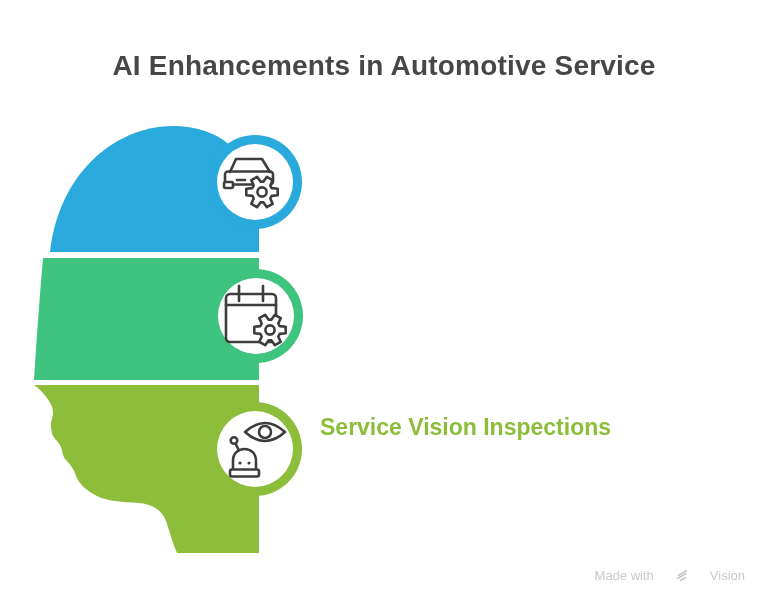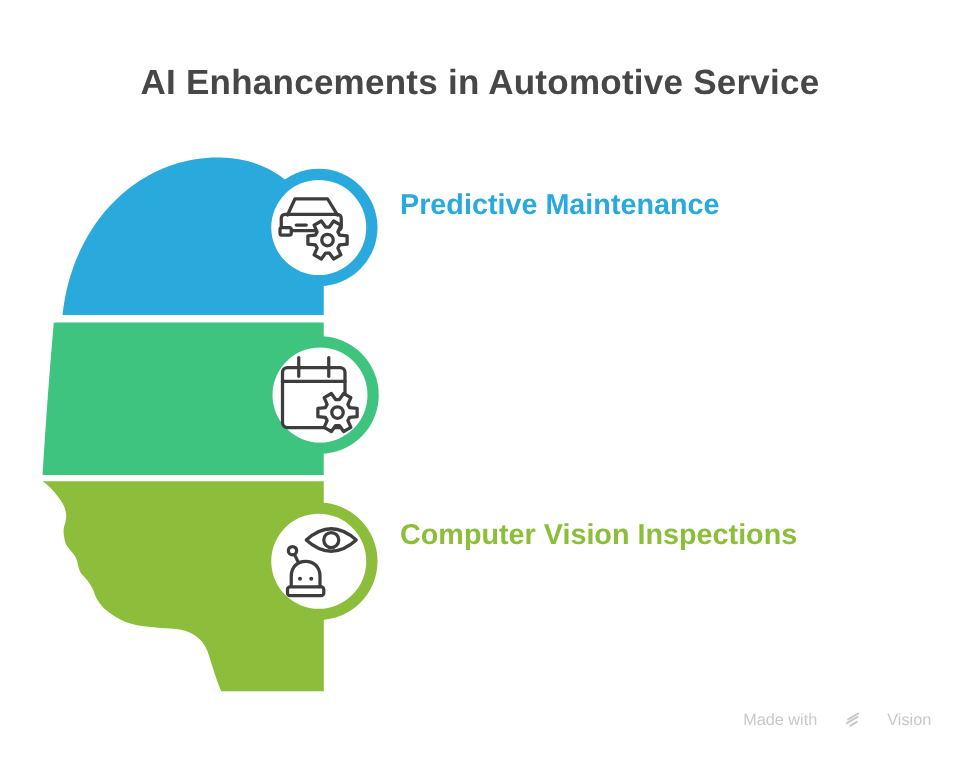--- a/index.html
+++ b/index.html
@@ -89,22 +89,21 @@
         <circle cx="17" cy="29.5" r="3.3"></circle>
         <path d="M18.5 32.5 L21.5 38.5"></path>
         <path d="M16 58.5 V50 C16 42.5 21 38 27.5 38 C34 38 39 42.5 39 50 V58.5"></path>
         <circle cx="23" cy="52" r="1.6" fill="#3D3D3D" stroke="none"></circle>
         <circle cx="32" cy="52" r="1.6" fill="#3D3D3D" stroke="none"></circle>
         <rect x="13" y="58.5" width="29" height="7" rx="2" fill="#ffffff"></rect>
       </g>
     </g>
   </svg>
 
-  <div class="item-label i0">Predictive Maintenance</div>
-  <div class="item-label i2">Computer Vision Inspections</div>
+  <div class="item-label i2">Service Vision Inspections</div>
 
   <div class="watermark">
     <span>Made with</span>
     <svg width="14" height="14" viewBox="0 0 14 14">
       <g stroke="#C9C9C9" stroke-width="1.6" stroke-linecap="round" fill="none">
         <path d="M3.5 6.5 L11.5 1.8"></path>
         <path d="M2.5 9.5 L11 4.5"></path>
         <path d="M5.5 11.5 L10.5 8.5"></path>
       </g>
     </svg>

